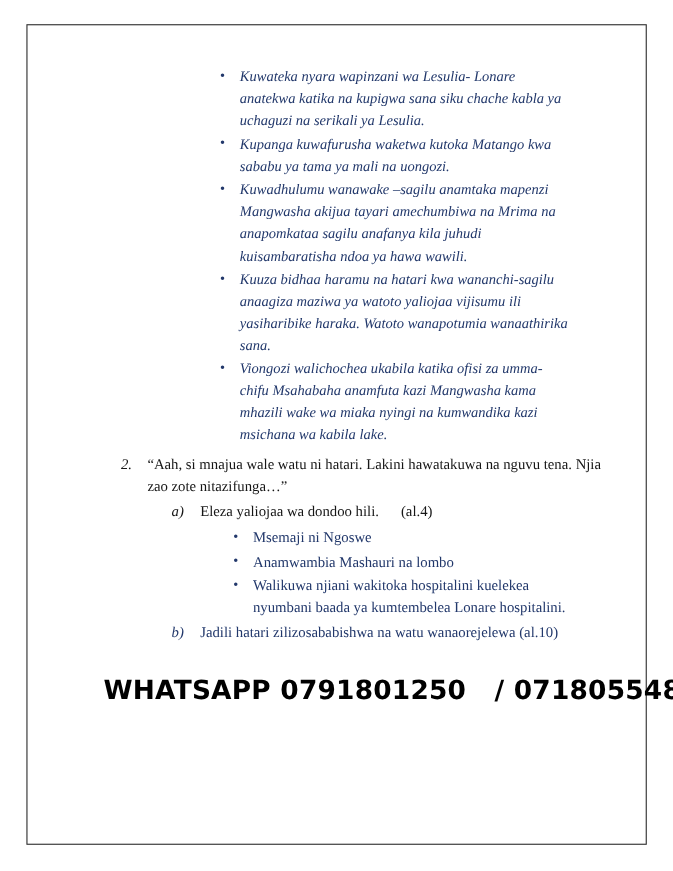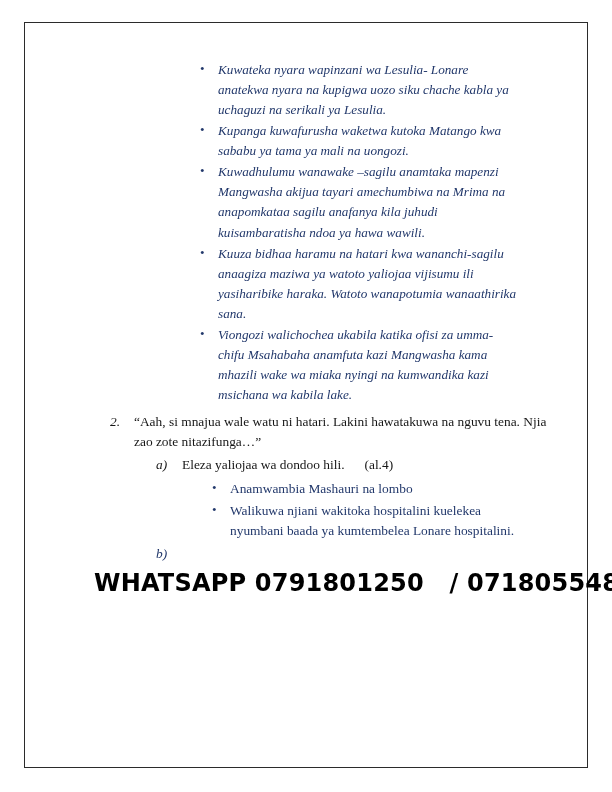--- a/index.html
+++ b/index.html
@@ -154,21 +154,21 @@
 </style>
 </head>
 <body>
 
 <div class="page-frame"></div>
 
 <div class="page-body">
 
   <ul class="main-bullets">
     <li>
-        <span class="txt">Kuwateka nyara wapinzani wa Lesulia- Lonare anatekwa nyara na kupigwa uozo siku chache kabla ya uchaguzi na serikali ya Lesulia.</span>
+        <span class="txt">Kuwateka nyara wapinzani wa Lesulia- Lonare anatekwa katika na kupigwa sana siku chache kabla ya uchaguzi na serikali ya Lesulia.</span>
       </li>
     <li>
         <span class="txt">Kupanga kuwafurusha waketwa kutoka Matango kwa sababu ya tama ya mali na uongozi.</span>
       </li>
     <li>
         <span class="txt">Kuwadhulumu wanawake –sagilu anamtaka mapenzi Mangwasha akijua tayari amechumbiwa na Mrima na anapomkataa sagilu anafanya kila juhudi kuisambaratisha ndoa ya hawa wawili.</span>
       </li>
     <li>
         <span class="txt">Kuuza bidhaa haramu na hatari kwa wananchi-sagilu anaagiza maziwa ya watoto yaliojaa vijisumu ili yasiharibike haraka. Watoto wanapotumia wanaathirika sana.</span>
       </li>
@@ -181,26 +181,29 @@
     <span class="num">2.</span>
     <span class="quote-text">“Aah, si mnajua wale watu ni hatari. Lakini hawatakuwa na nguvu tena. Njia zao zote nitazifunga…”</span>
   </div>
 
   <div class="lettered-item dark">
     <span class="letter">a)</span><span>Eleza yaliojaa wa dondoo hili.</span><span class="gap"></span><span>(al.4)</span>
   </div>
 
   <ul class="sub-bullets">
     <li>
+        <span class="txt">Msemaji ni Ngoswe</span>
+      </li>
+    <li>
         <span class="txt">Anamwambia Mashauri na lombo</span>
       </li>
     <li>
         <span class="txt">Walikuwa njiani wakitoka hospitalini kuelekea nyumbani baada ya kumtembelea Lonare hospitalini.</span>
       </li>
   </ul>
 
   <div class="lettered-item navy">
-    <span class="letter">b)</span>
+    <span class="letter">b)</span><span>Jadili hatari zilizosababishwa na watu wanaorejelewa (al.10)</span>
   </div>
 
   <div class="whatsapp-line">WHATSAPP 0791801250   / 0718055483</div>
 
 </div>
 
 </body></html>

